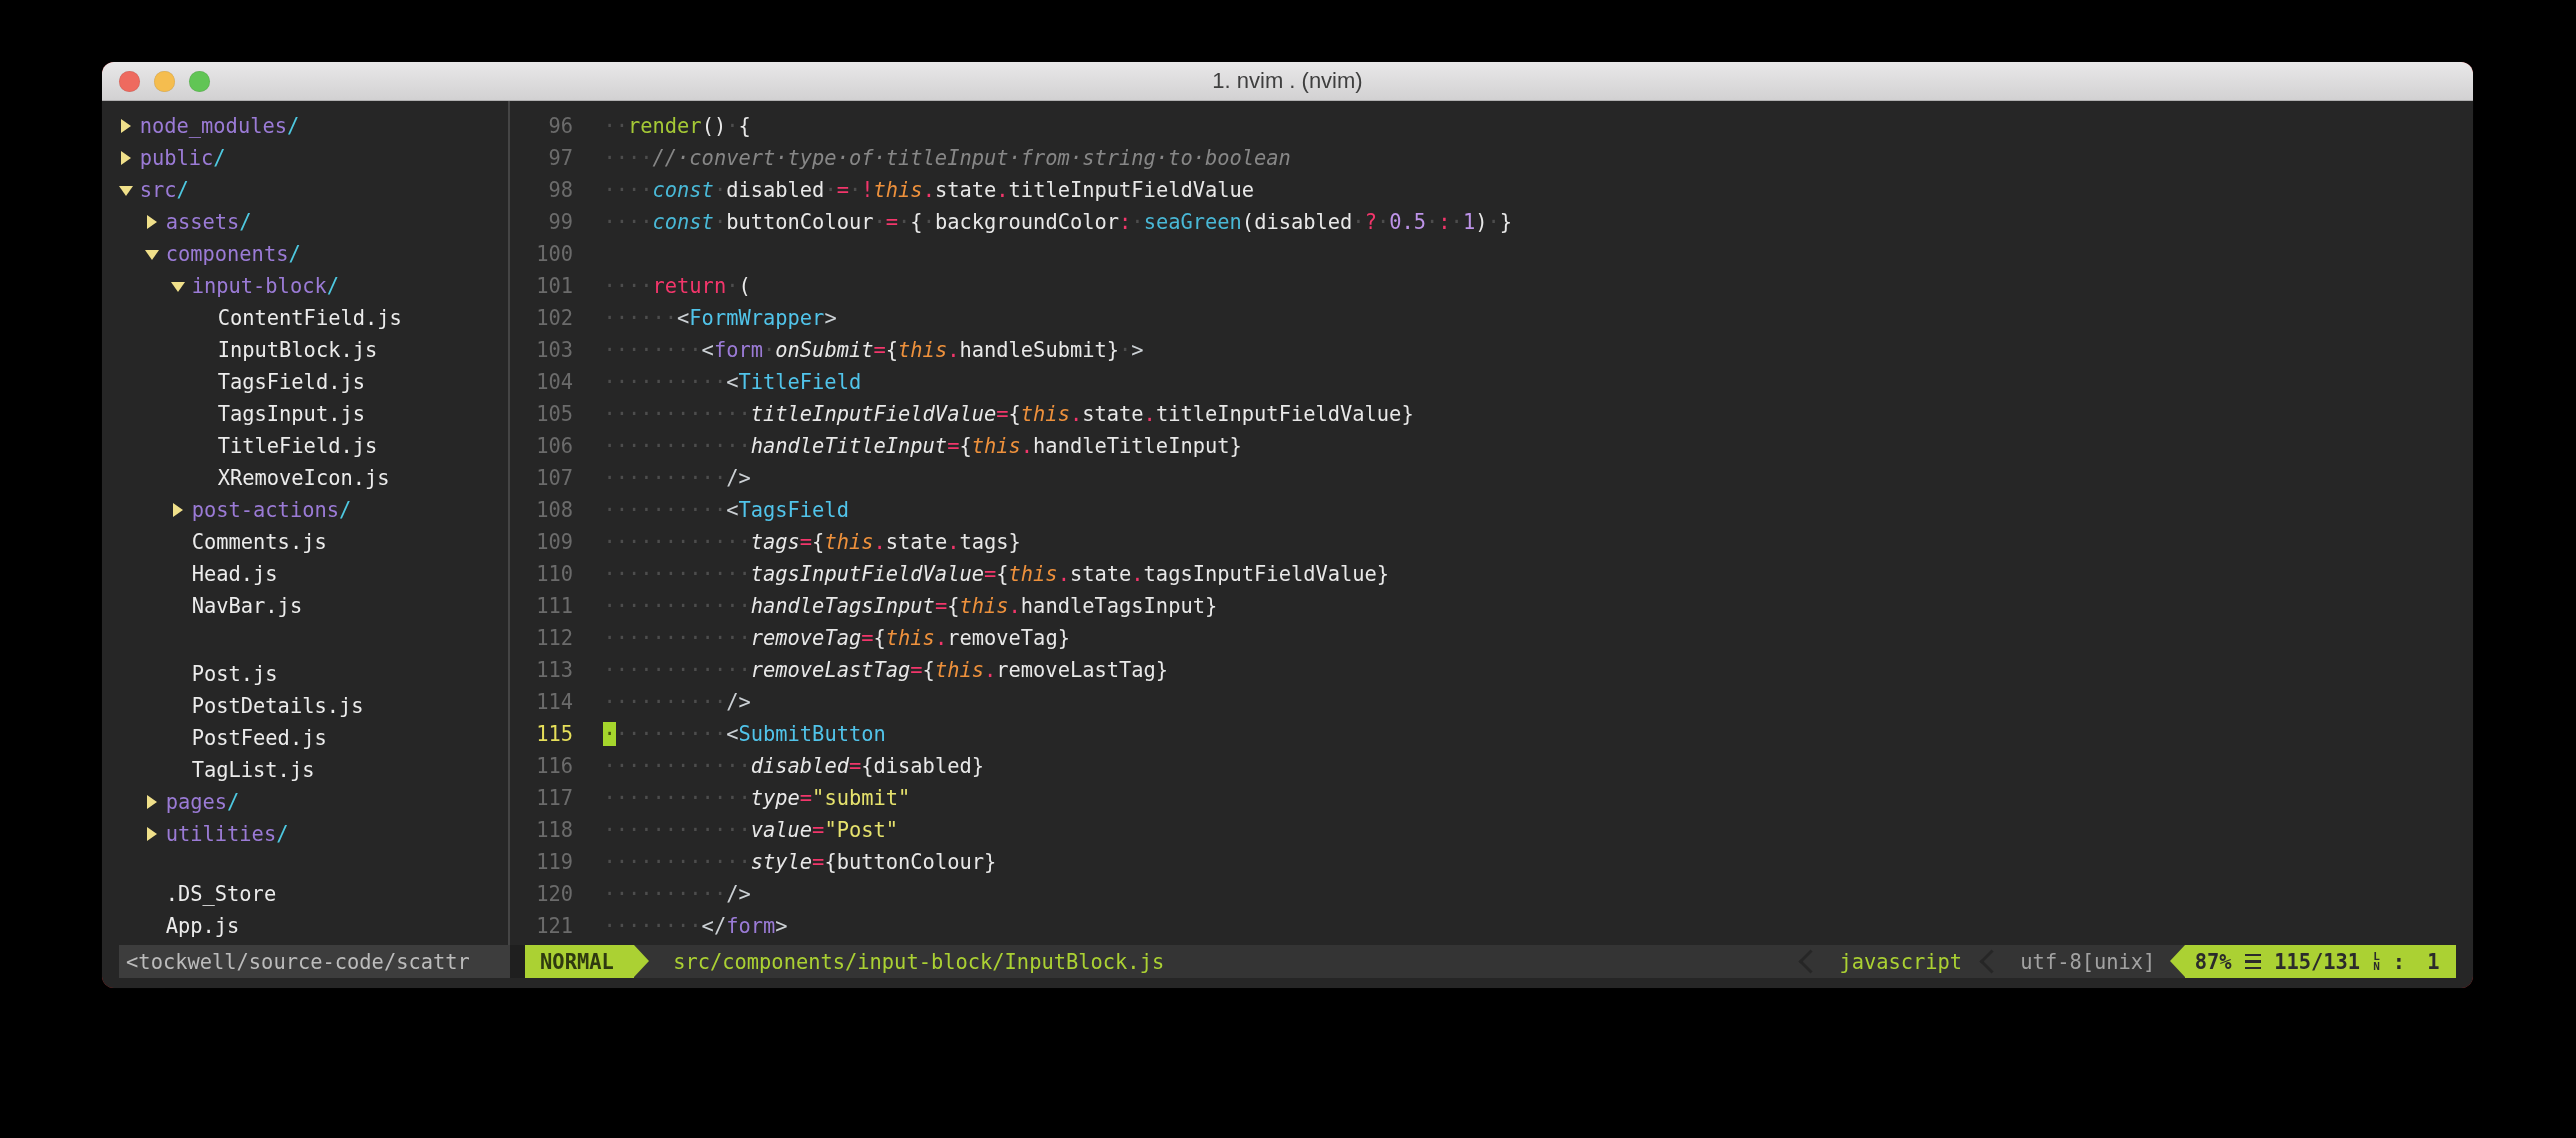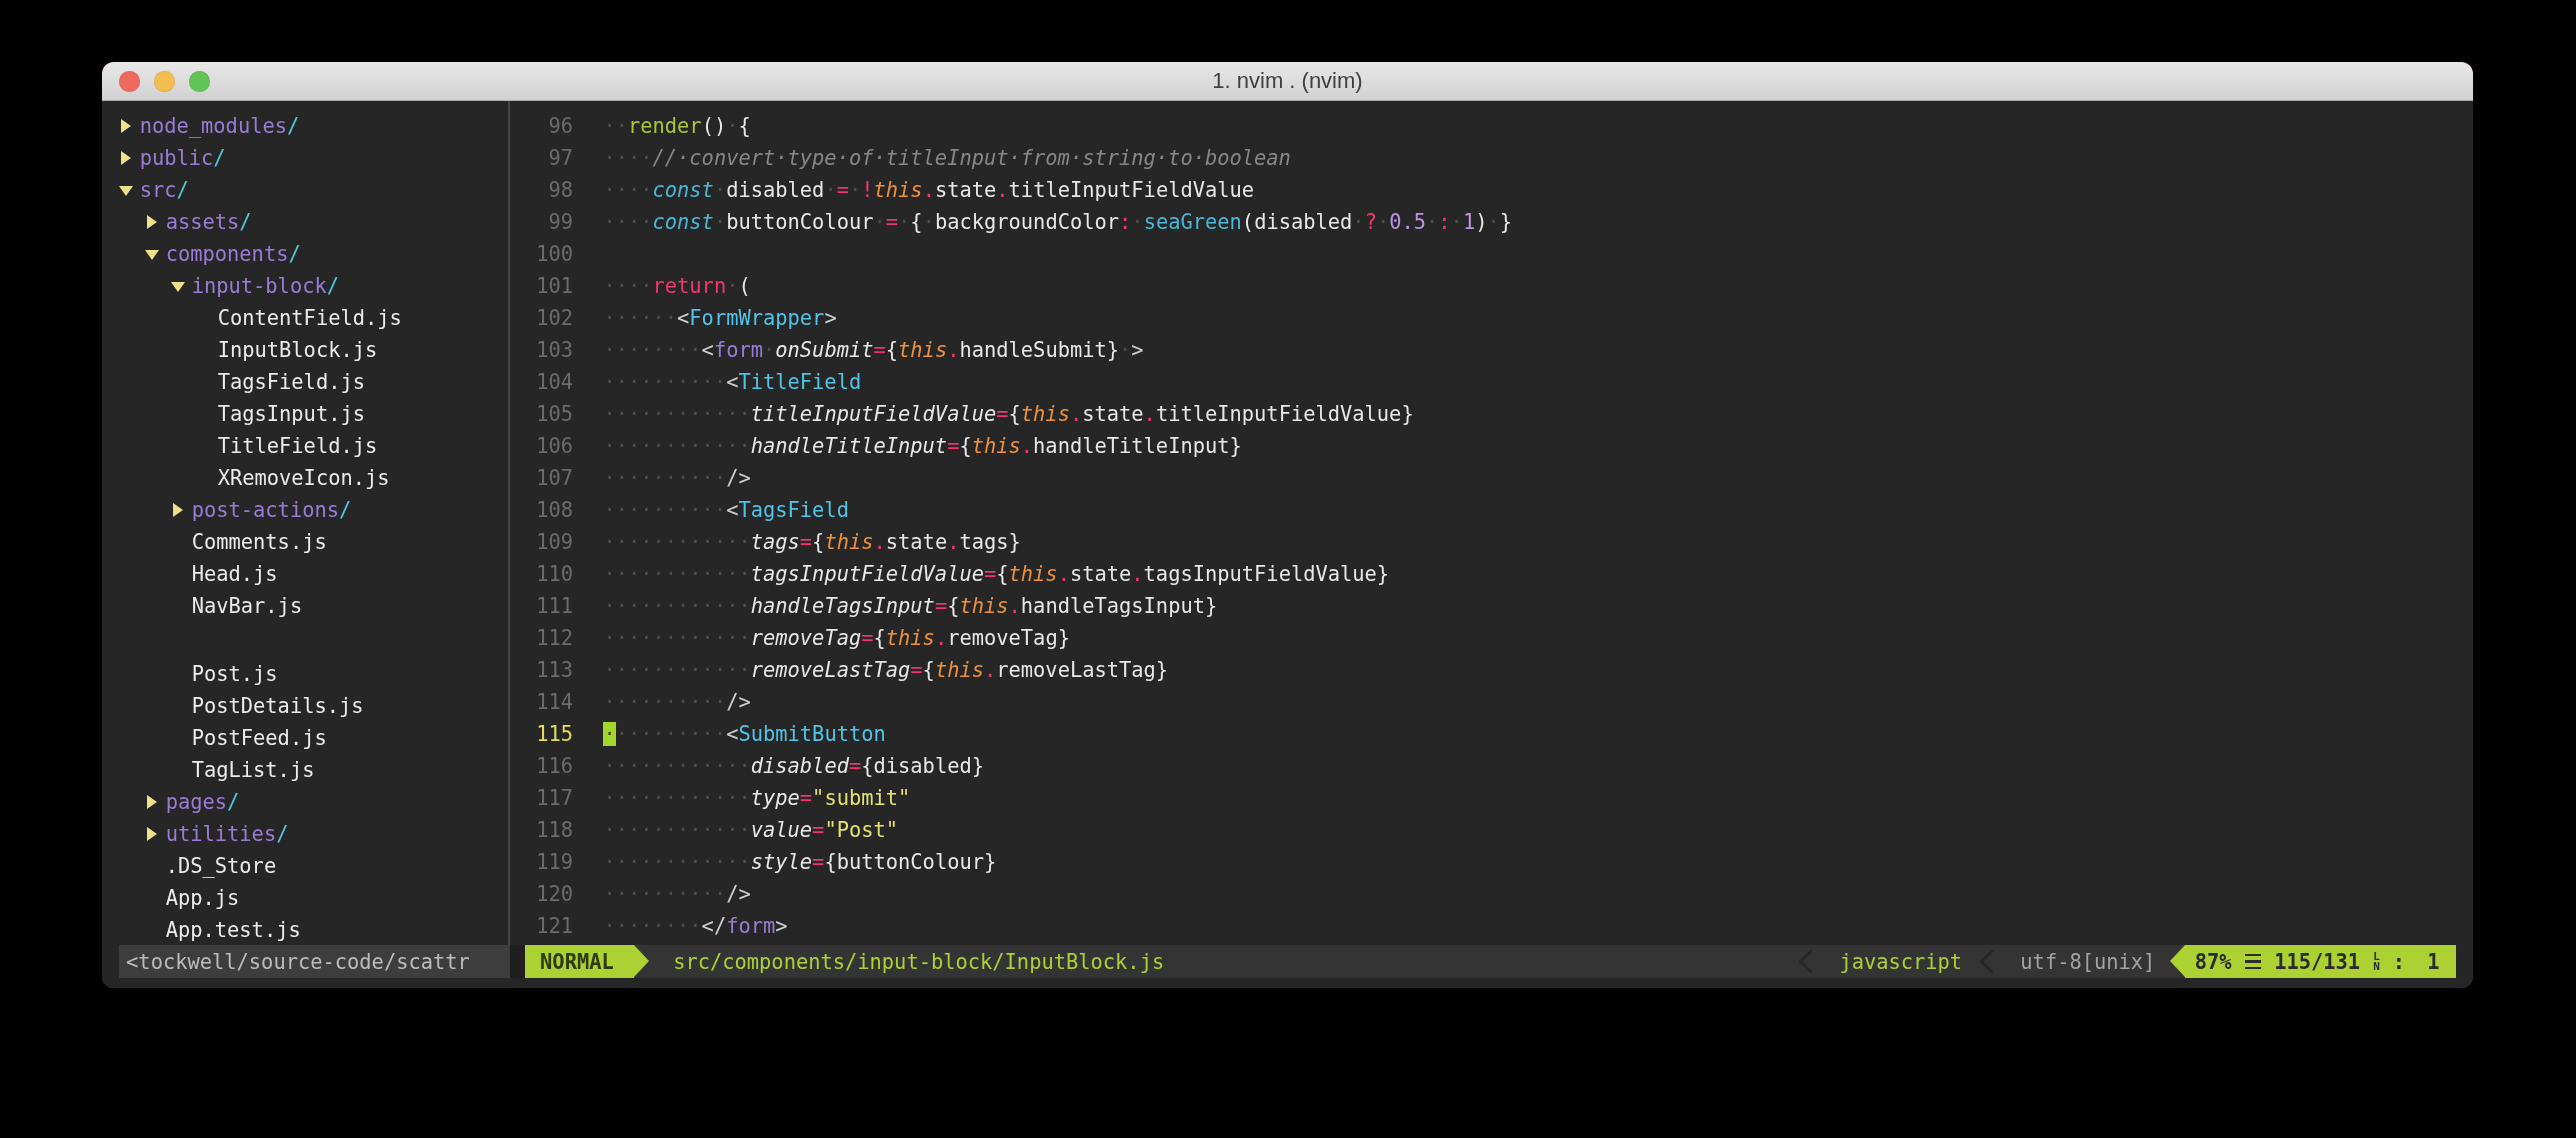--- a/index.html
+++ b/index.html
@@ -114,21 +114,21 @@
         <div class="row tree-row" style="padding-left: 52px;"><span class="arrow-box"><i class="tri-closed"></i></span><span class="dirname">post-actions</span><span class="slash">/</span></div>
         <div class="row tree-row" style="padding-left: 52px;"><span class="arrow-box"></span><span class="filename">Comments.js</span></div>
         <div class="row tree-row" style="padding-left: 52px;"><span class="arrow-box"></span><span class="filename">Head.js</span></div>
         <div class="row tree-row" style="padding-left: 52px; text-align: center;"><span class="arrow-box"></span><span class="filename">NavBar.js</span></div>
         <div class="row tree-row" style="padding-left: 52px; margin-top: 36px;"><span class="arrow-box"></span><span class="filename">Post.js</span></div>
         <div class="row tree-row" style="padding-left: 52px;"><span class="arrow-box"></span><span class="filename">PostDetails.js</span></div>
         <div class="row tree-row" style="padding-left: 52px;"><span class="arrow-box"></span><span class="filename">PostFeed.js</span></div>
         <div class="row tree-row" style="padding-left: 52px;"><span class="arrow-box"></span><span class="filename">TagList.js</span></div>
         <div class="row tree-row" style="padding-left: 26px;"><span class="arrow-box"><i class="tri-closed"></i></span><span class="dirname">pages</span><span class="slash">/</span></div>
         <div class="row tree-row" style="padding-left: 26px;"><span class="arrow-box"><i class="tri-closed"></i></span><span class="dirname">utilities</span><span class="slash">/</span></div>
-        <div class="row tree-row" style="padding-left: 26px;"><span class="arrow-box"></span><span class="filename">.DS_Store</span></div>
+        <div class="row tree-row" style="padding-left: 26px; margin-top: 28px;"><span class="arrow-box"></span><span class="filename">.DS_Store</span></div>
         <div class="row tree-row" style="padding-left: 26px;"><span class="arrow-box"></span><span class="filename">App.js</span></div>
         <div class="row tree-row" style="padding-left: 26px;"><span class="arrow-box"></span><span class="filename">App.test.js</span></div>
         <div class="row tree-row" style="padding-left: 26px; text-align: right;"><span class="arrow-box"></span><span class="filename">index.js</span></div>
       </div>
     <div class="vsplit"></div>
     <div class="pane code-pane">
         <div class="row code-line"><span class="gutter">96</span><span class="ltext"><span class="tok-ws">··</span><span class="tok-fn">render</span><span class="tok-tx">()</span><span class="tok-ws">·</span><span class="tok-tx">{</span></span></div>
         <div class="row code-line"><span class="gutter">97</span><span class="ltext"><span class="tok-ws">····</span><span class="tok-cm">//·convert·type·of·titleInput·from·string·to·boolean</span></span></div>
         <div class="row code-line"><span class="gutter">98</span><span class="ltext"><span class="tok-ws">····</span><span class="tok-ct">const</span><span class="tok-ws">·</span><span class="tok-tx">disabled</span><span class="tok-ws">·</span><span class="tok-op">=</span><span class="tok-ws">·</span><span class="tok-op">!</span><span class="tok-th">this</span><span class="tok-op">.</span><span class="tok-tx">state</span><span class="tok-op">.</span><span class="tok-tx">titleInputFieldValue</span></span></div>
         <div class="row code-line"><span class="gutter">99</span><span class="ltext"><span class="tok-ws">····</span><span class="tok-ct">const</span><span class="tok-ws">·</span><span class="tok-tx">buttonColour</span><span class="tok-ws">·</span><span class="tok-op">=</span><span class="tok-ws">·</span><span class="tok-tx">{</span><span class="tok-ws">·</span><span class="tok-tx">backgroundColor</span><span class="tok-op">:</span><span class="tok-ws">·</span><span class="tok-cf">seaGreen</span><span class="tok-tx">(</span><span class="tok-tx">disabled</span><span class="tok-ws">·</span><span class="tok-op">?</span><span class="tok-ws">·</span><span class="tok-nm">0.5</span><span class="tok-ws">·</span><span class="tok-op">:</span><span class="tok-ws">·</span><span class="tok-nm">1</span><span class="tok-tx">)</span><span class="tok-ws">·</span><span class="tok-tx">}</span></span></div>

